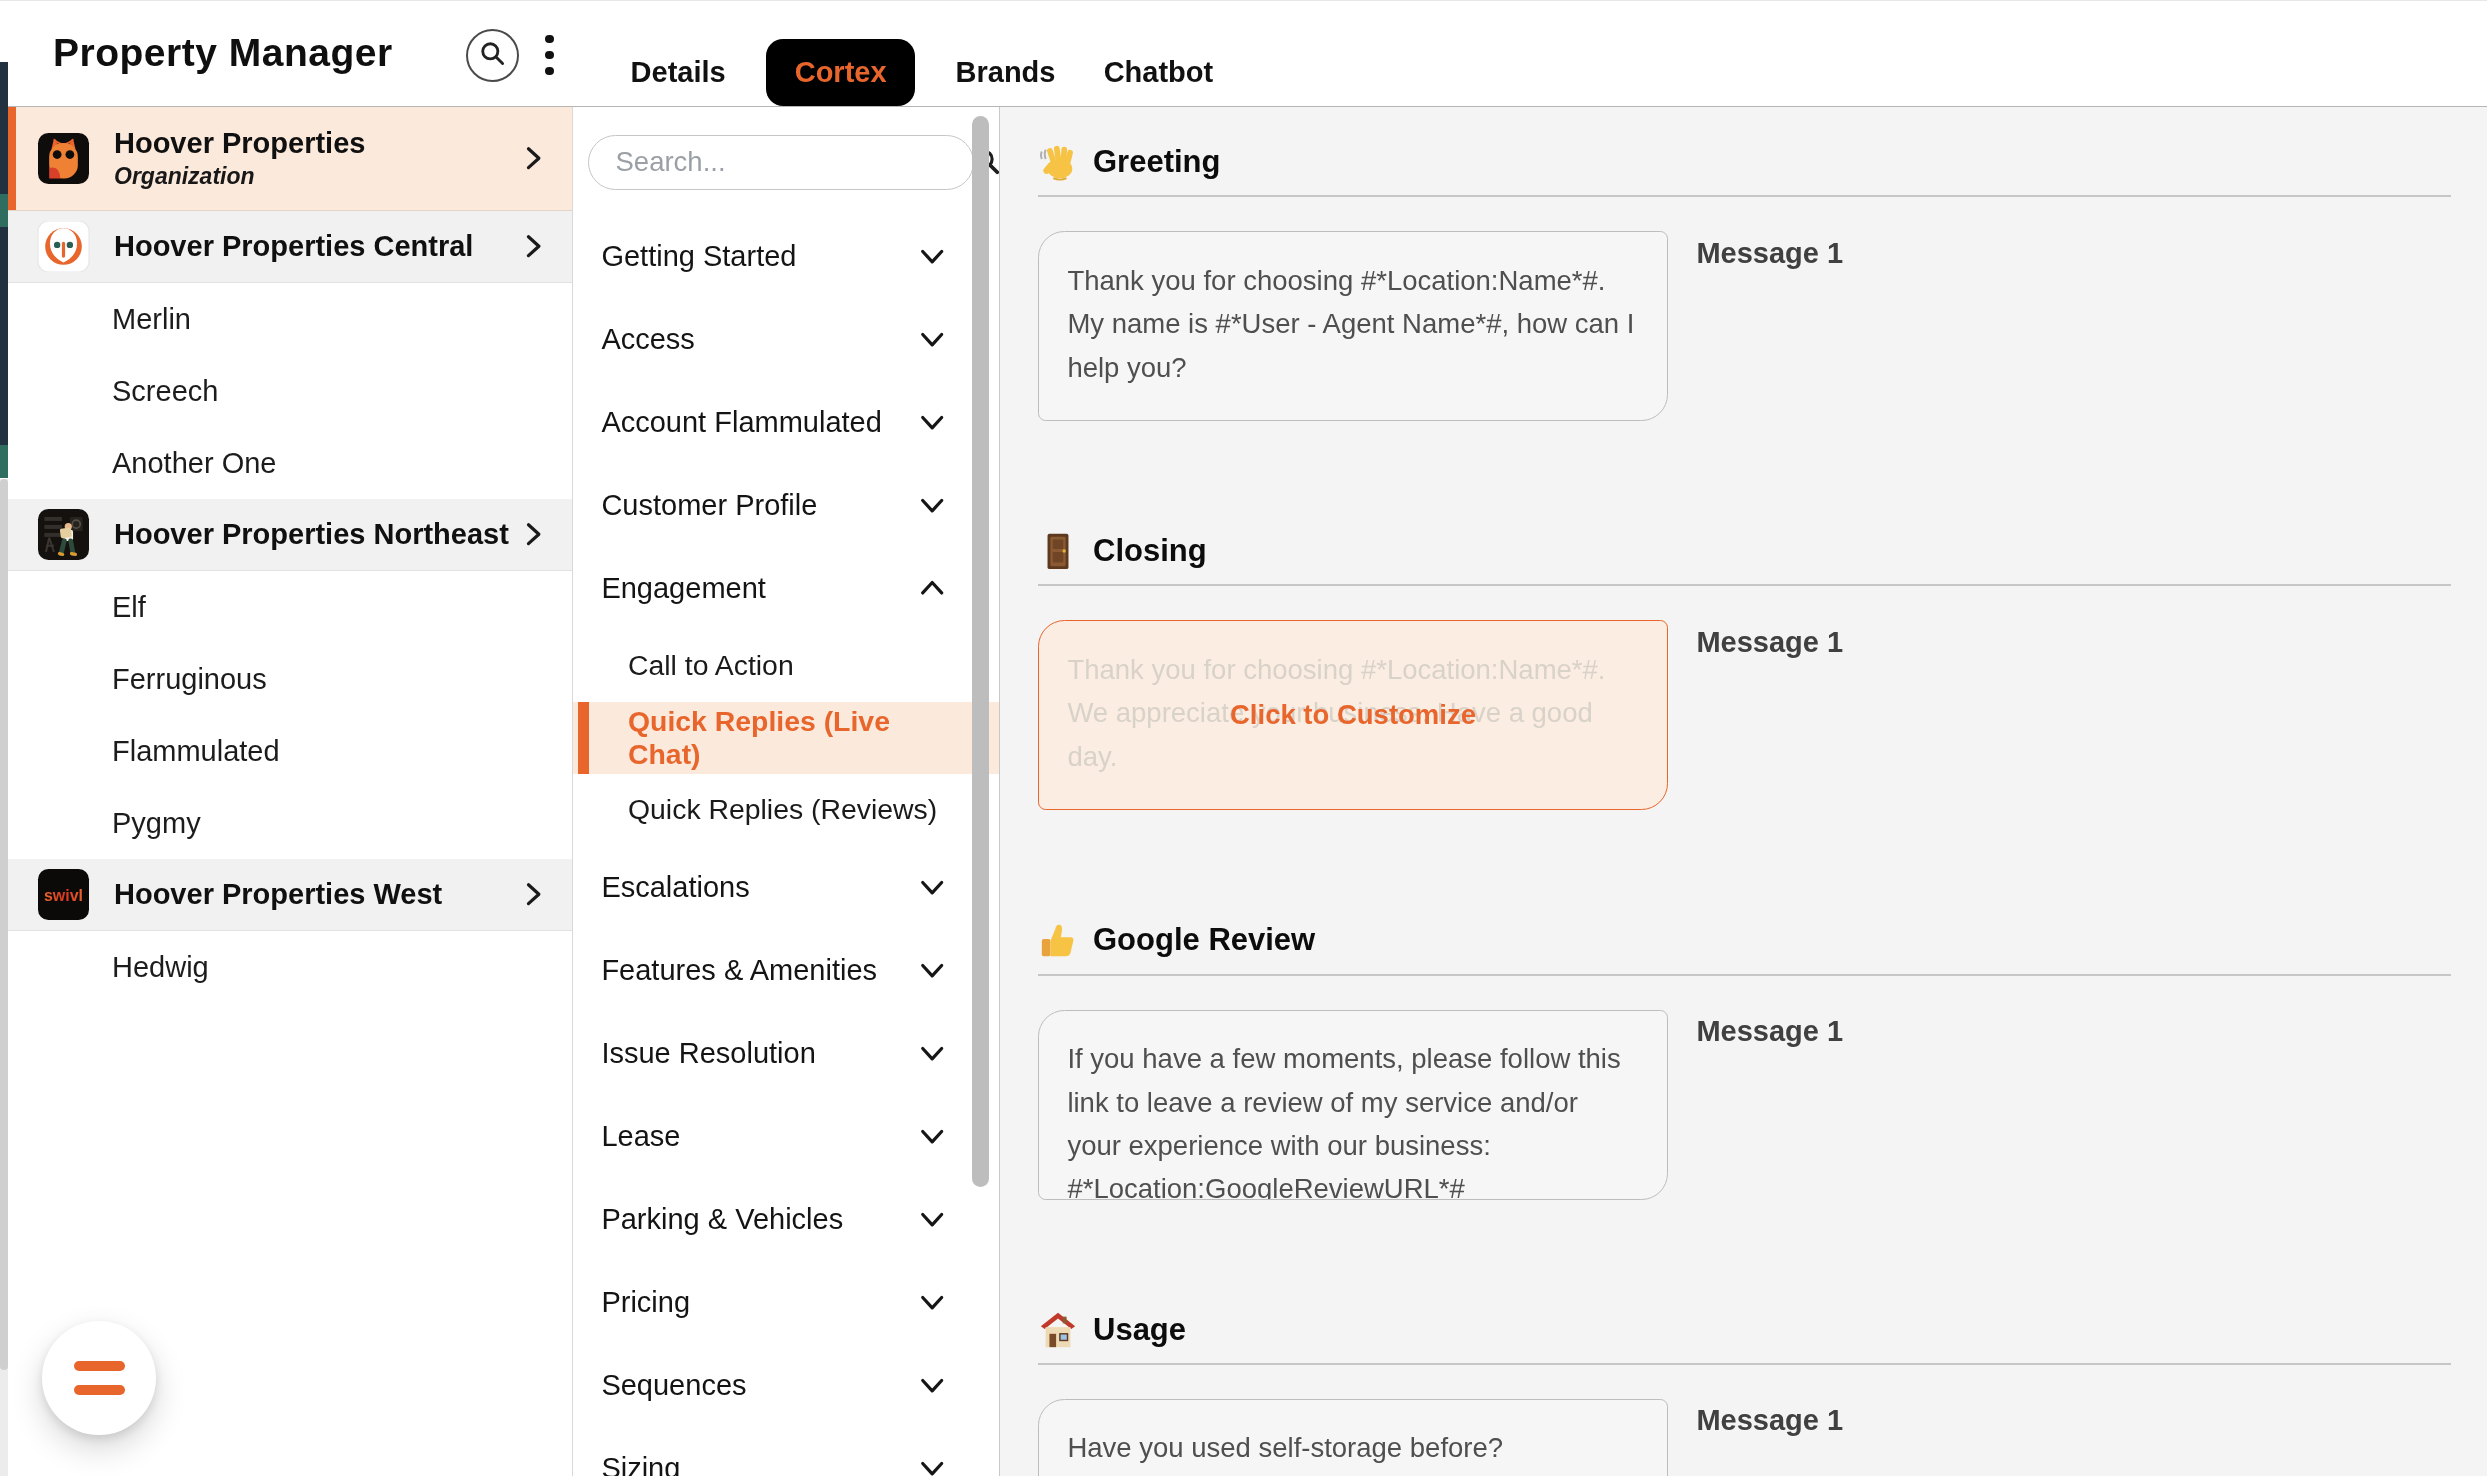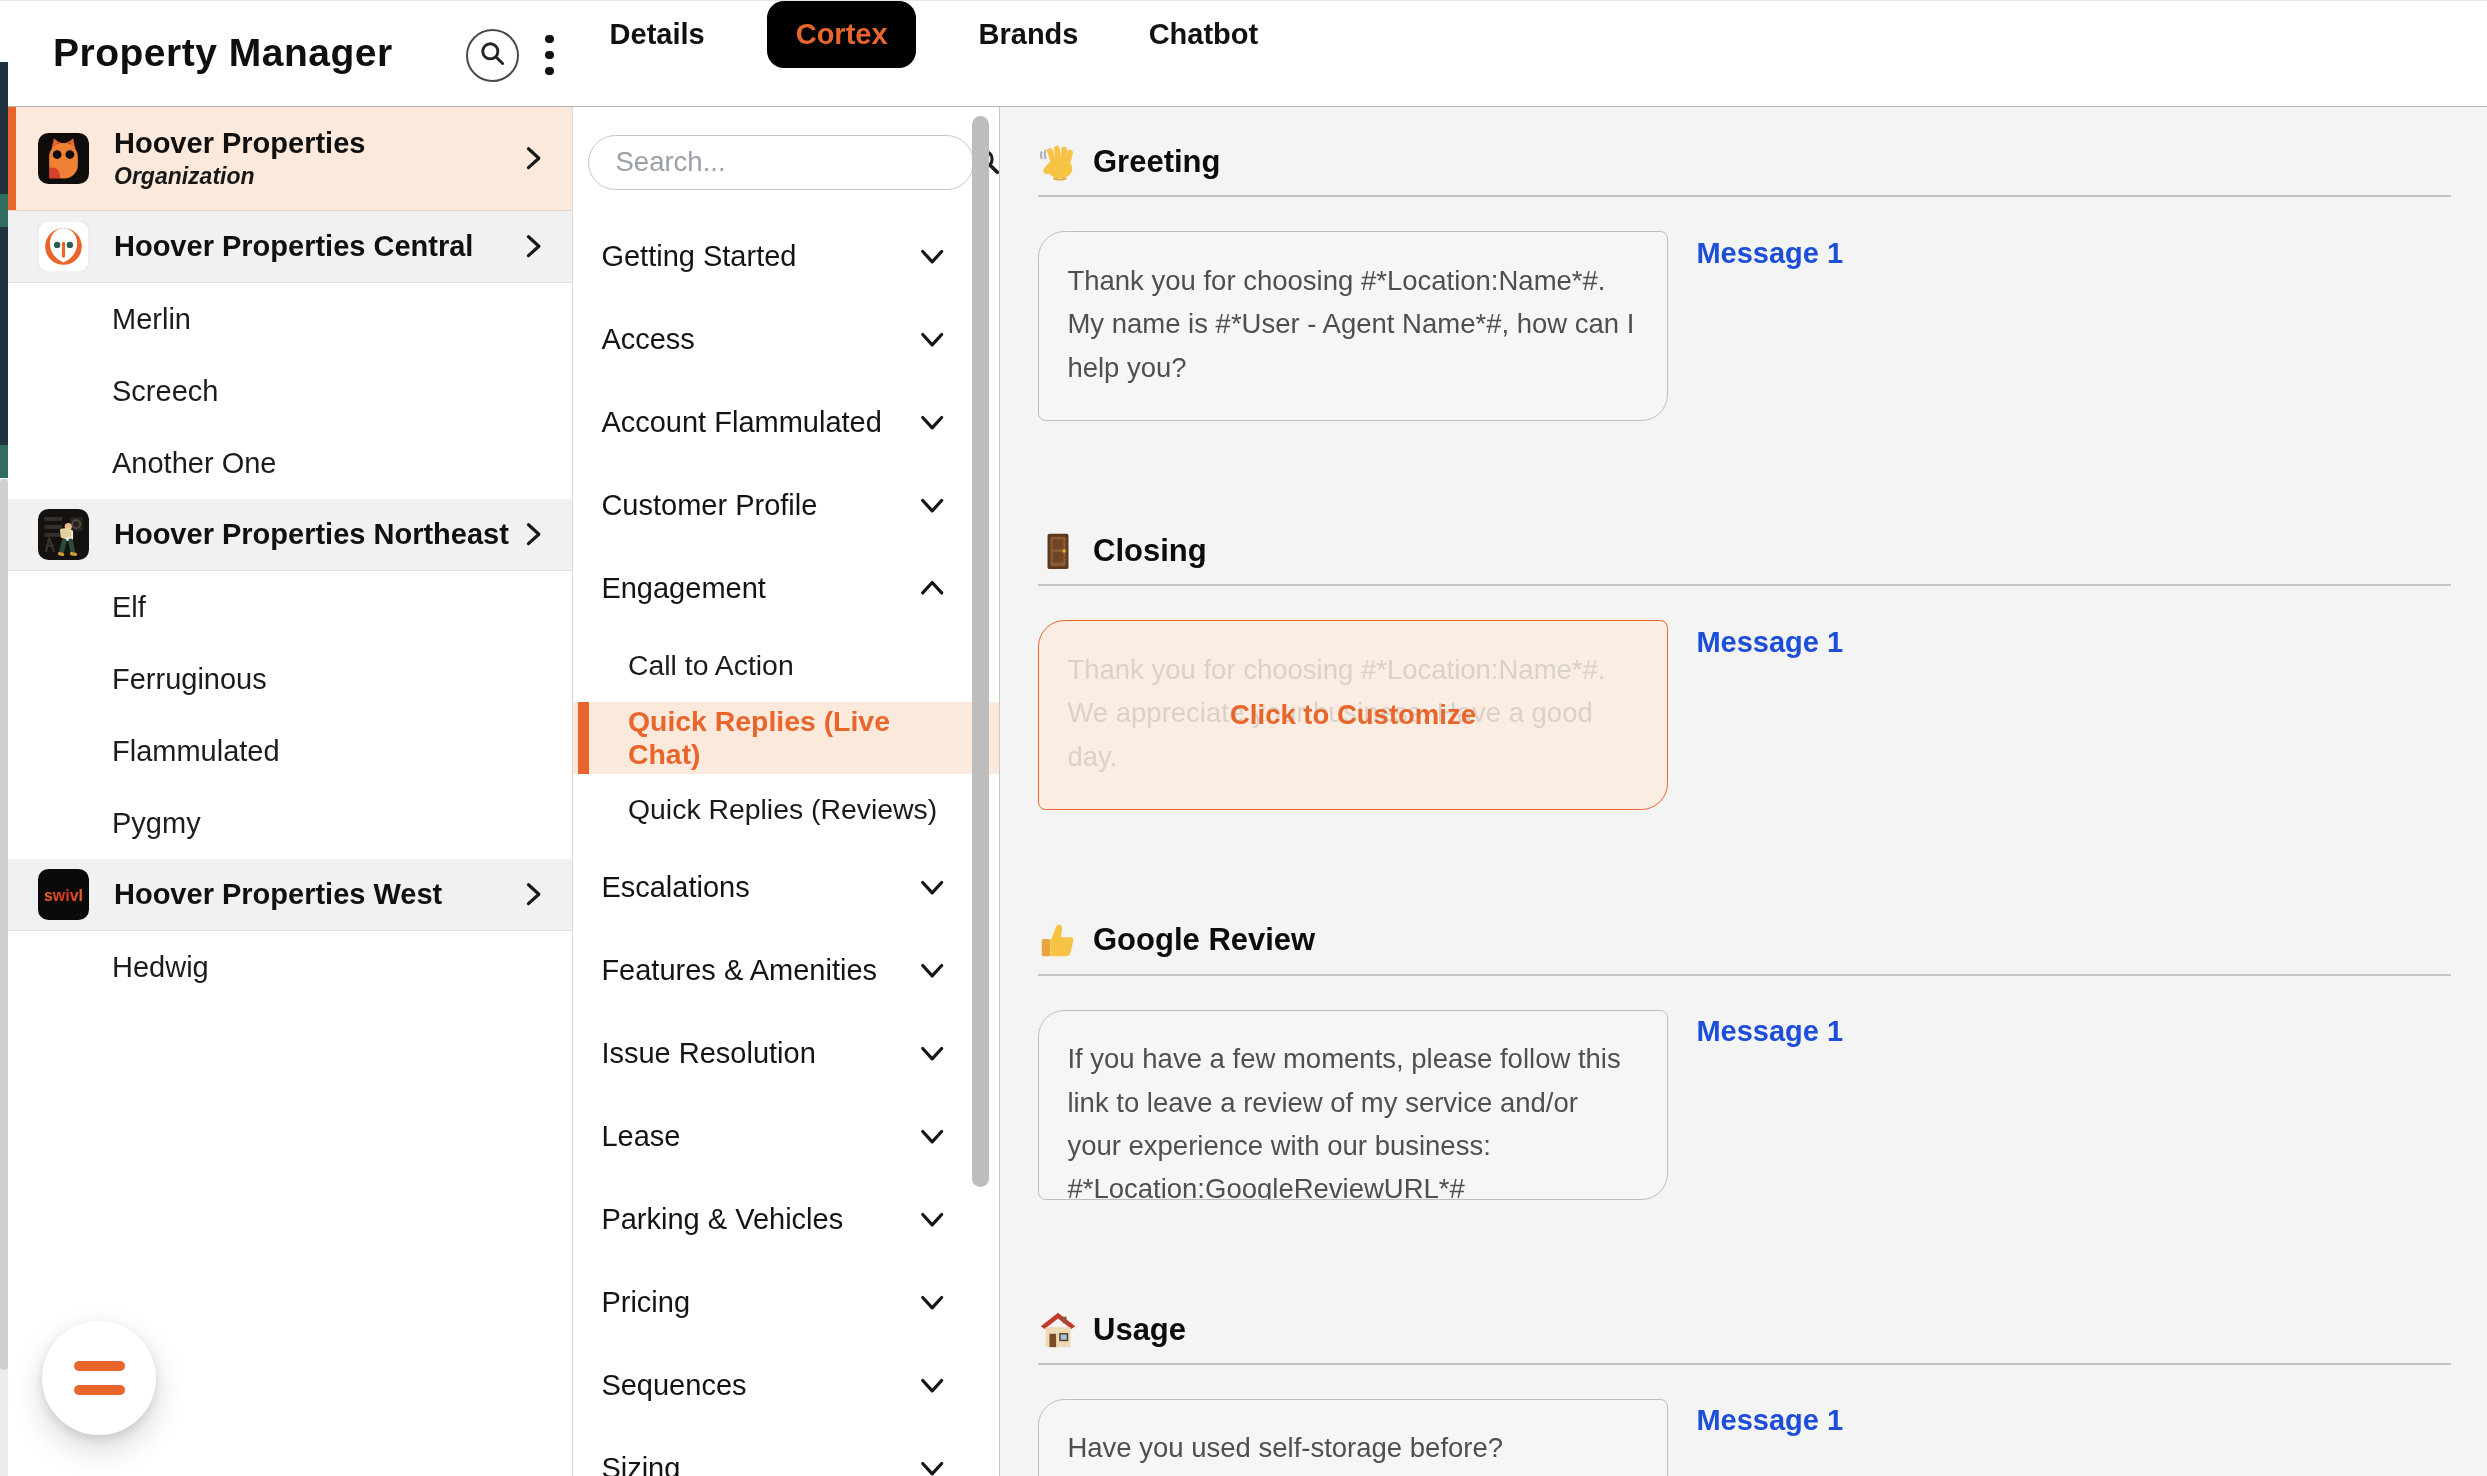--- a/index.html
+++ b/index.html
@@ -18,21 +18,21 @@
   .brand { position:absolute; left:53px; top:30px; font-size:39px; font-weight:700; letter-spacing:0.5px; color:#0f0f0f; }
   .hdr-search {
     position:absolute; left:466px; top:27.5px; width:53px; height:53px;
     border:2.4px solid #4a4a4a; border-radius:50%;
     display:flex; align-items:center; justify-content:center; background:#fff;
   }
   .kebab { position:absolute; left:536px; top:28.4px; width:26.5px; height:51px;
     display:flex; flex-direction:column; align-items:center; justify-content:center; gap:7.6px; }
   .kebab i { width:8.5px; height:8.5px; border-radius:50%; background:#111; display:block; }
 
-  .tabs { position:absolute; left:562px; top:0; height:105px; display:flex; align-items:flex-start; gap:55px; padding-left:40px; }
+  .tabs { position:absolute; left:583px; top:0; height:105px; display:flex; align-items:flex-end; gap:33px; padding-left:40px; }
   .tab { font-size:29px; font-weight:700; color:#111; padding:17px 7.6px; cursor:pointer; }
   .tab.active { color:#e8652c; background:#000000; border-radius:17px; padding:17px 28.4px; }
 
   
   .sidebar {
     position:absolute; top:107px; left:0; width:573px; bottom:0;
     background:#fff; border-right:1.9px solid #d9d9d9; z-index:10;
   }
   .srow { display:flex; align-items:center; position:relative; padding-left:34px; padding-right:25px; }
   .srow .txt { flex:1; margin-left:21px; }
@@ -95,21 +95,21 @@
     width:630px; height:190px; background:#f6f6f6;
     border:1.9px solid #bdbdbd; border-radius:26.5px 7.6px 26.5px 7.6px;
     padding:26.5px 28.4px; font-size:27.5px; line-height:1.58; color:#4f4f4f;
     position:relative; overflow:hidden;
   }
   .msg-card.customize { background:#fbede2; border-color:#e8652c; color:#d9d2c9; }
   .overlay-cta {
     position:absolute; left:50%; top:50%; transform:translate(-50%,-50%);
     color:#e8652c; font-size:27.5px; font-weight:700; white-space:nowrap;
   }
-  .msg-label { margin-left:28.4px; font-size:29px; font-weight:700; color:#1d4ed8; padding-top:5.7px; }
+  .msg-label { margin-left:28.4px; font-size:29px; font-weight:700; color:#404040; padding-top:5.7px; }
 
   
   .fab {
     position:absolute; left:42px; top:1321px; width:114px; height:114px; border-radius:50%;
     background:#fff; box-shadow:0 13.3px 32px rgba(0,0,0,.16), 0 3.8px 9.5px rgba(0,0,0,.10);
     display:flex; flex-direction:column; align-items:center; justify-content:center; gap:14.2px;
     z-index:40; cursor:pointer;
   }
   .fab i { display:block; width:51px; height:9.5px; border-radius:5.7px; background:#e8652c; }
 </style>

